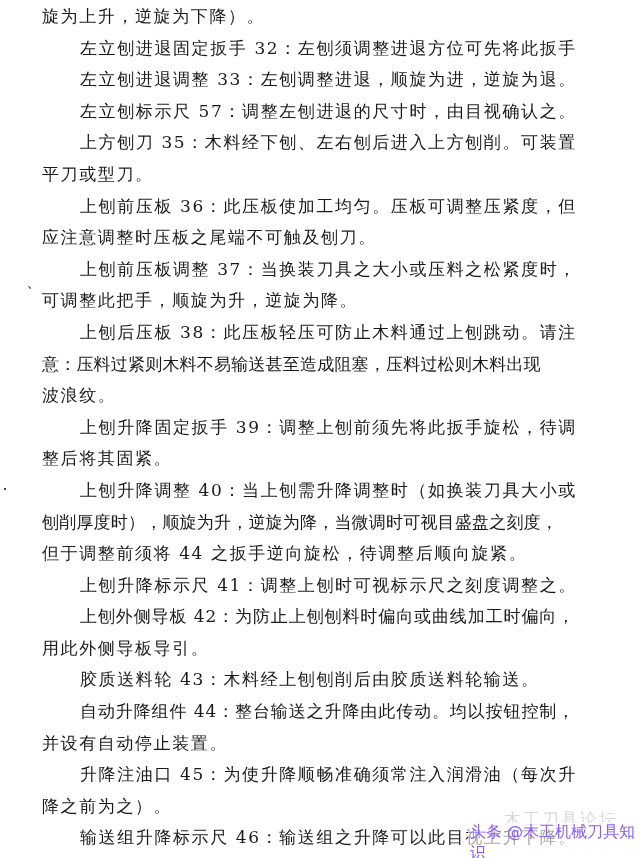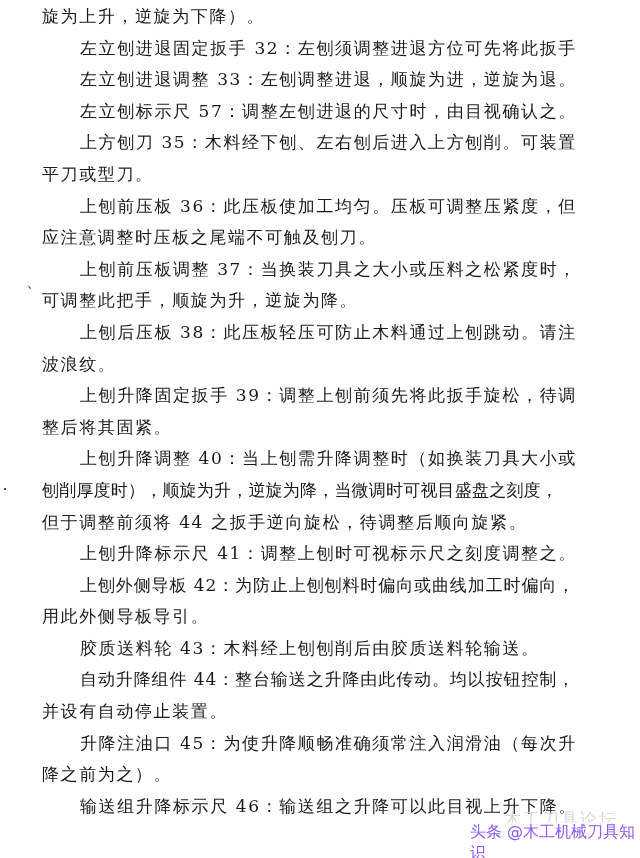--- a/index.html
+++ b/index.html
@@ -81,20 +81,21 @@
   <div class="line indent">上方刨刀 35：木料经下刨、左右刨后进入上方刨削。可装置</div>
   <div class="line">平刀或型刀。</div>
 
   <div class="line indent">上刨前压板 36：此压板使加工均匀。压板可调整压紧度，但</div>
   <div class="line">应注意调整时压板之尾端不可触及刨刀。</div>
 
   <div class="line indent">上刨前压板调整 37：当换装刀具之大小或压料之松紧度时，</div>
   <div class="line">可调整此把手，顺旋为升，逆旋为降。</div>
 
   <div class="line indent">上刨后压板 38：此压板轻压可防止木料通过上刨跳动。请注</div>
+  <div class="line" style="letter-spacing:0.2px;">意：压料过紧则木料不易输送甚至造成阻塞，压料过松则木料出现</div>
   <div class="line">波浪纹。</div>
 
   <div class="line indent">上刨升降固定扳手 39：调整上刨前须先将此扳手旋松，待调</div>
   <div class="line">整后将其固紧。</div>
 
   <div class="line indent">上刨升降调整 40：当上刨需升降调整时（如换装刀具大小或</div>
   <div class="line" style="letter-spacing:0.2px;">刨削厚度时），顺旋为升，逆旋为降，当微调时可视目盛盘之刻度，</div>
   <div class="line">但于调整前须将 44 之扳手逆向旋松，待调整后顺向旋紧。</div>
 
   <div class="line indent">上刨升降标示尺 41：调整上刨时可视标示尺之刻度调整之。</div>

